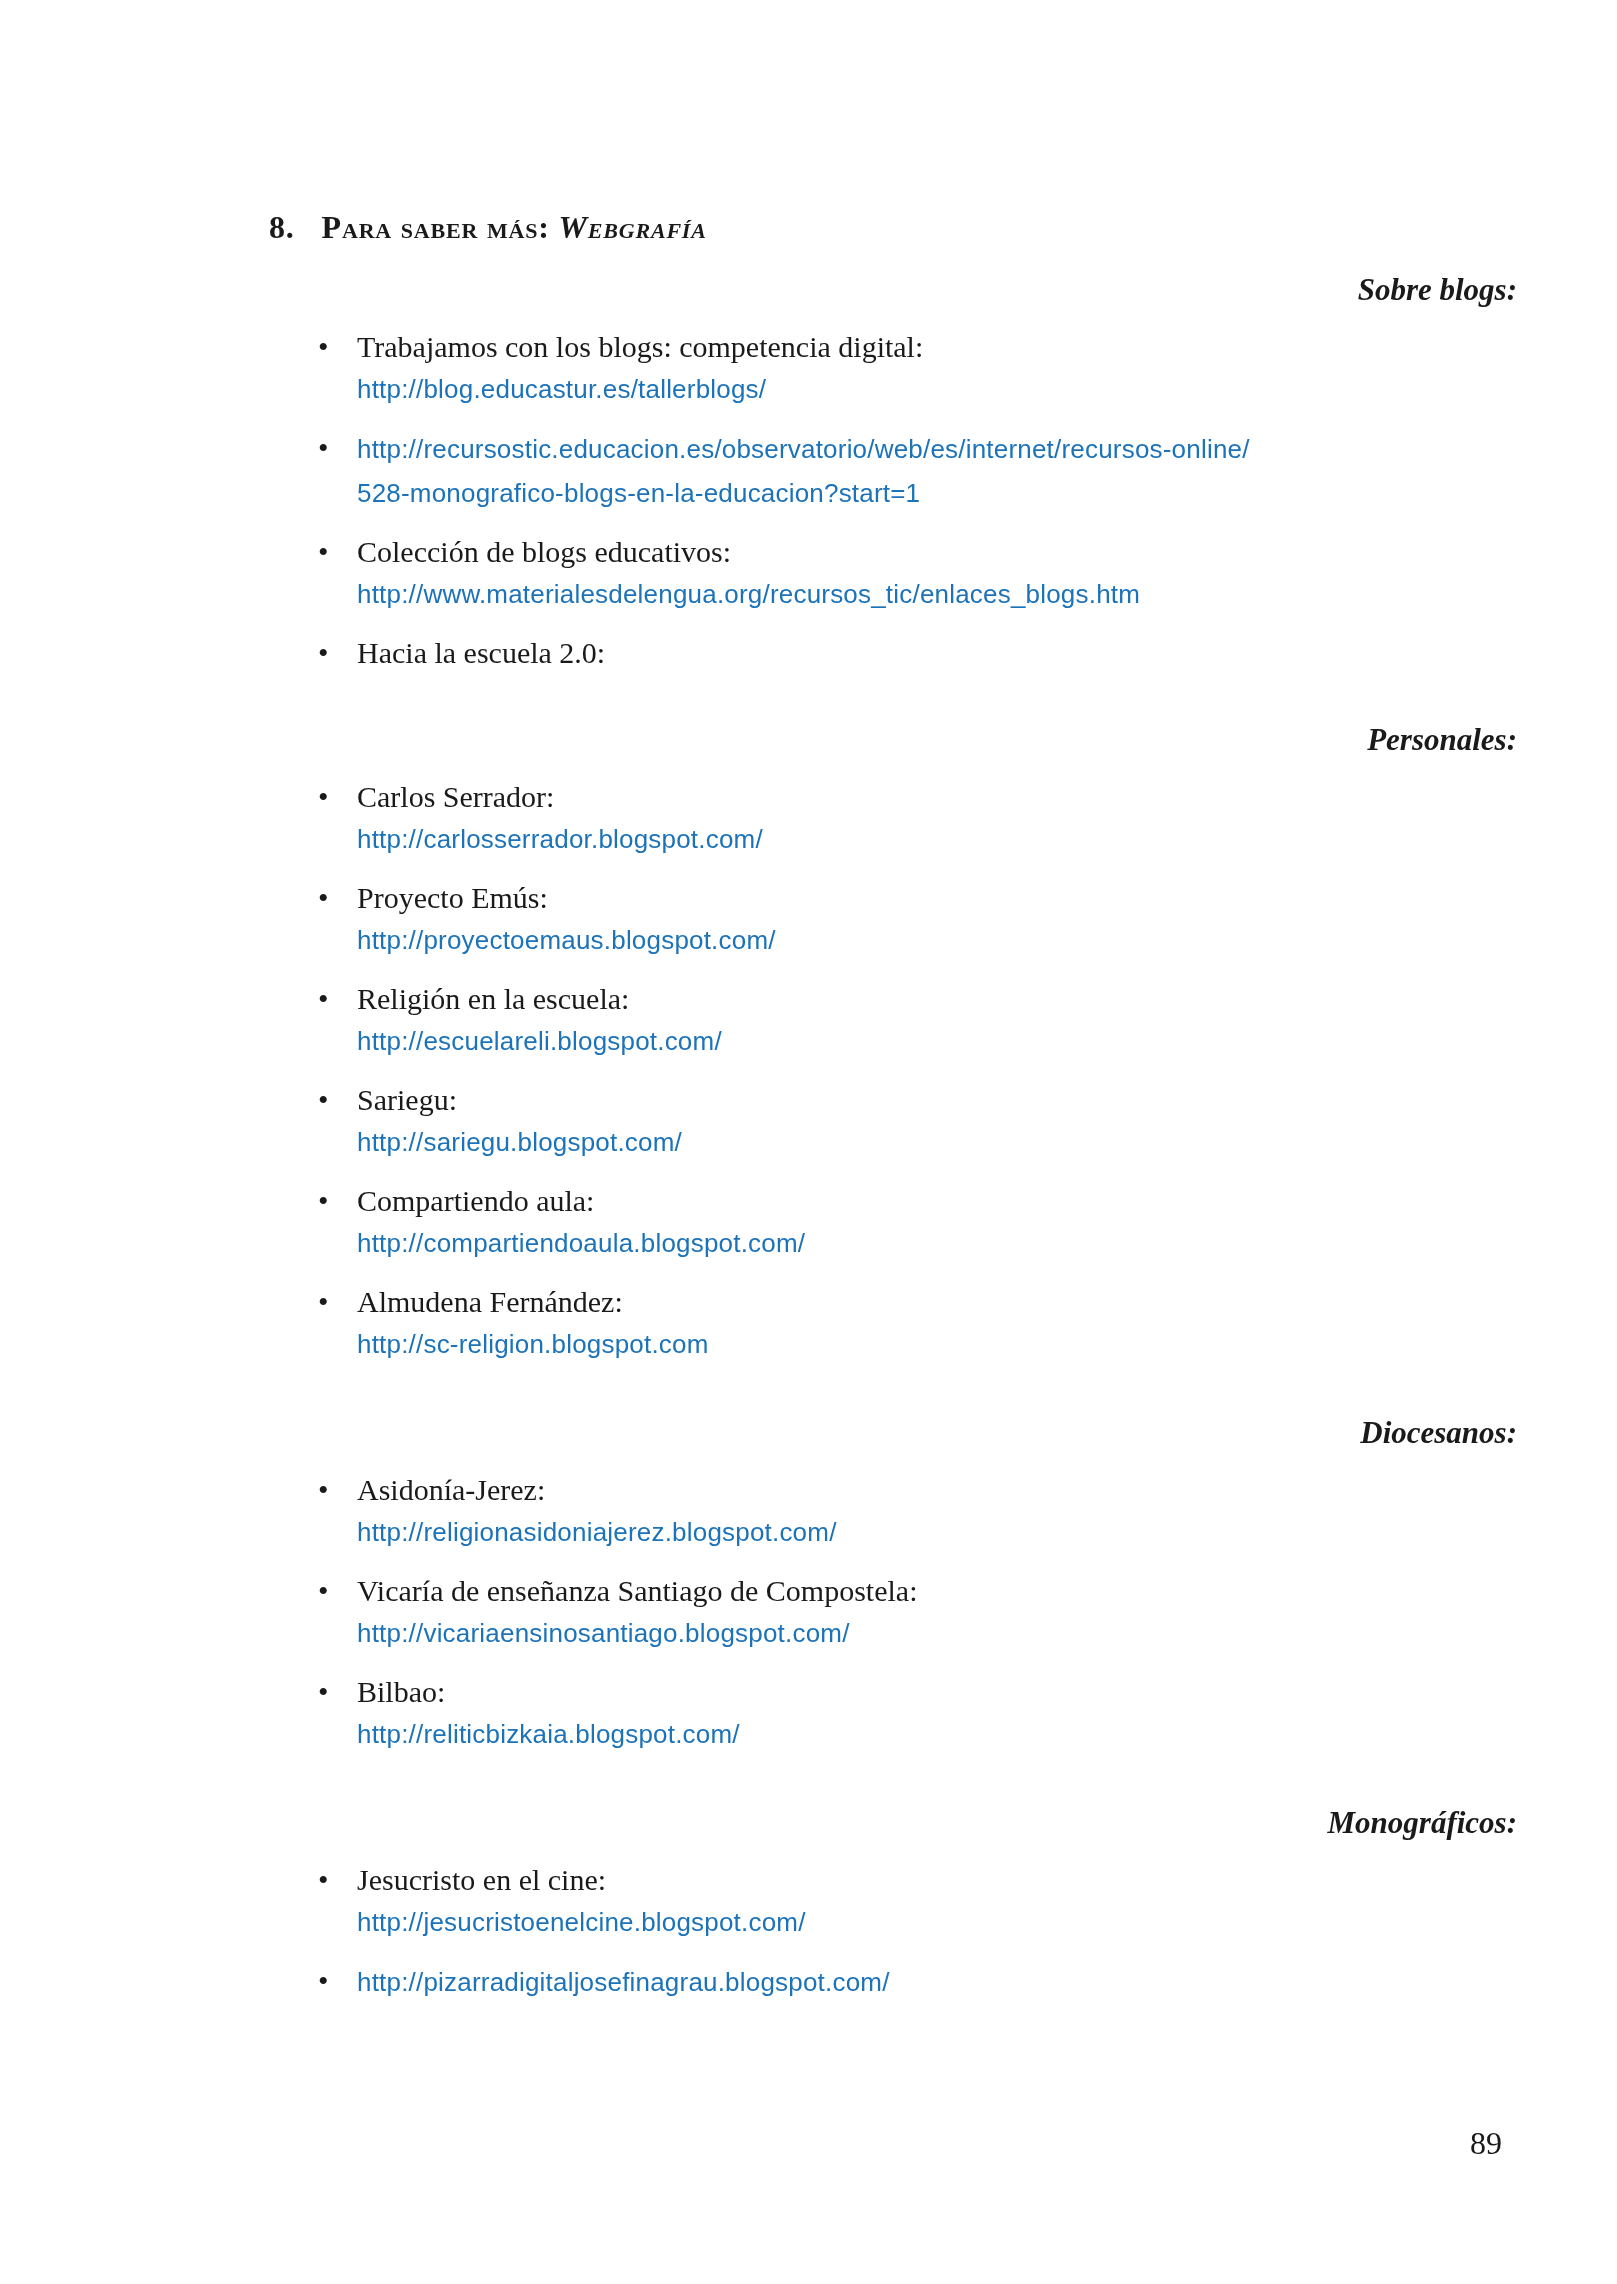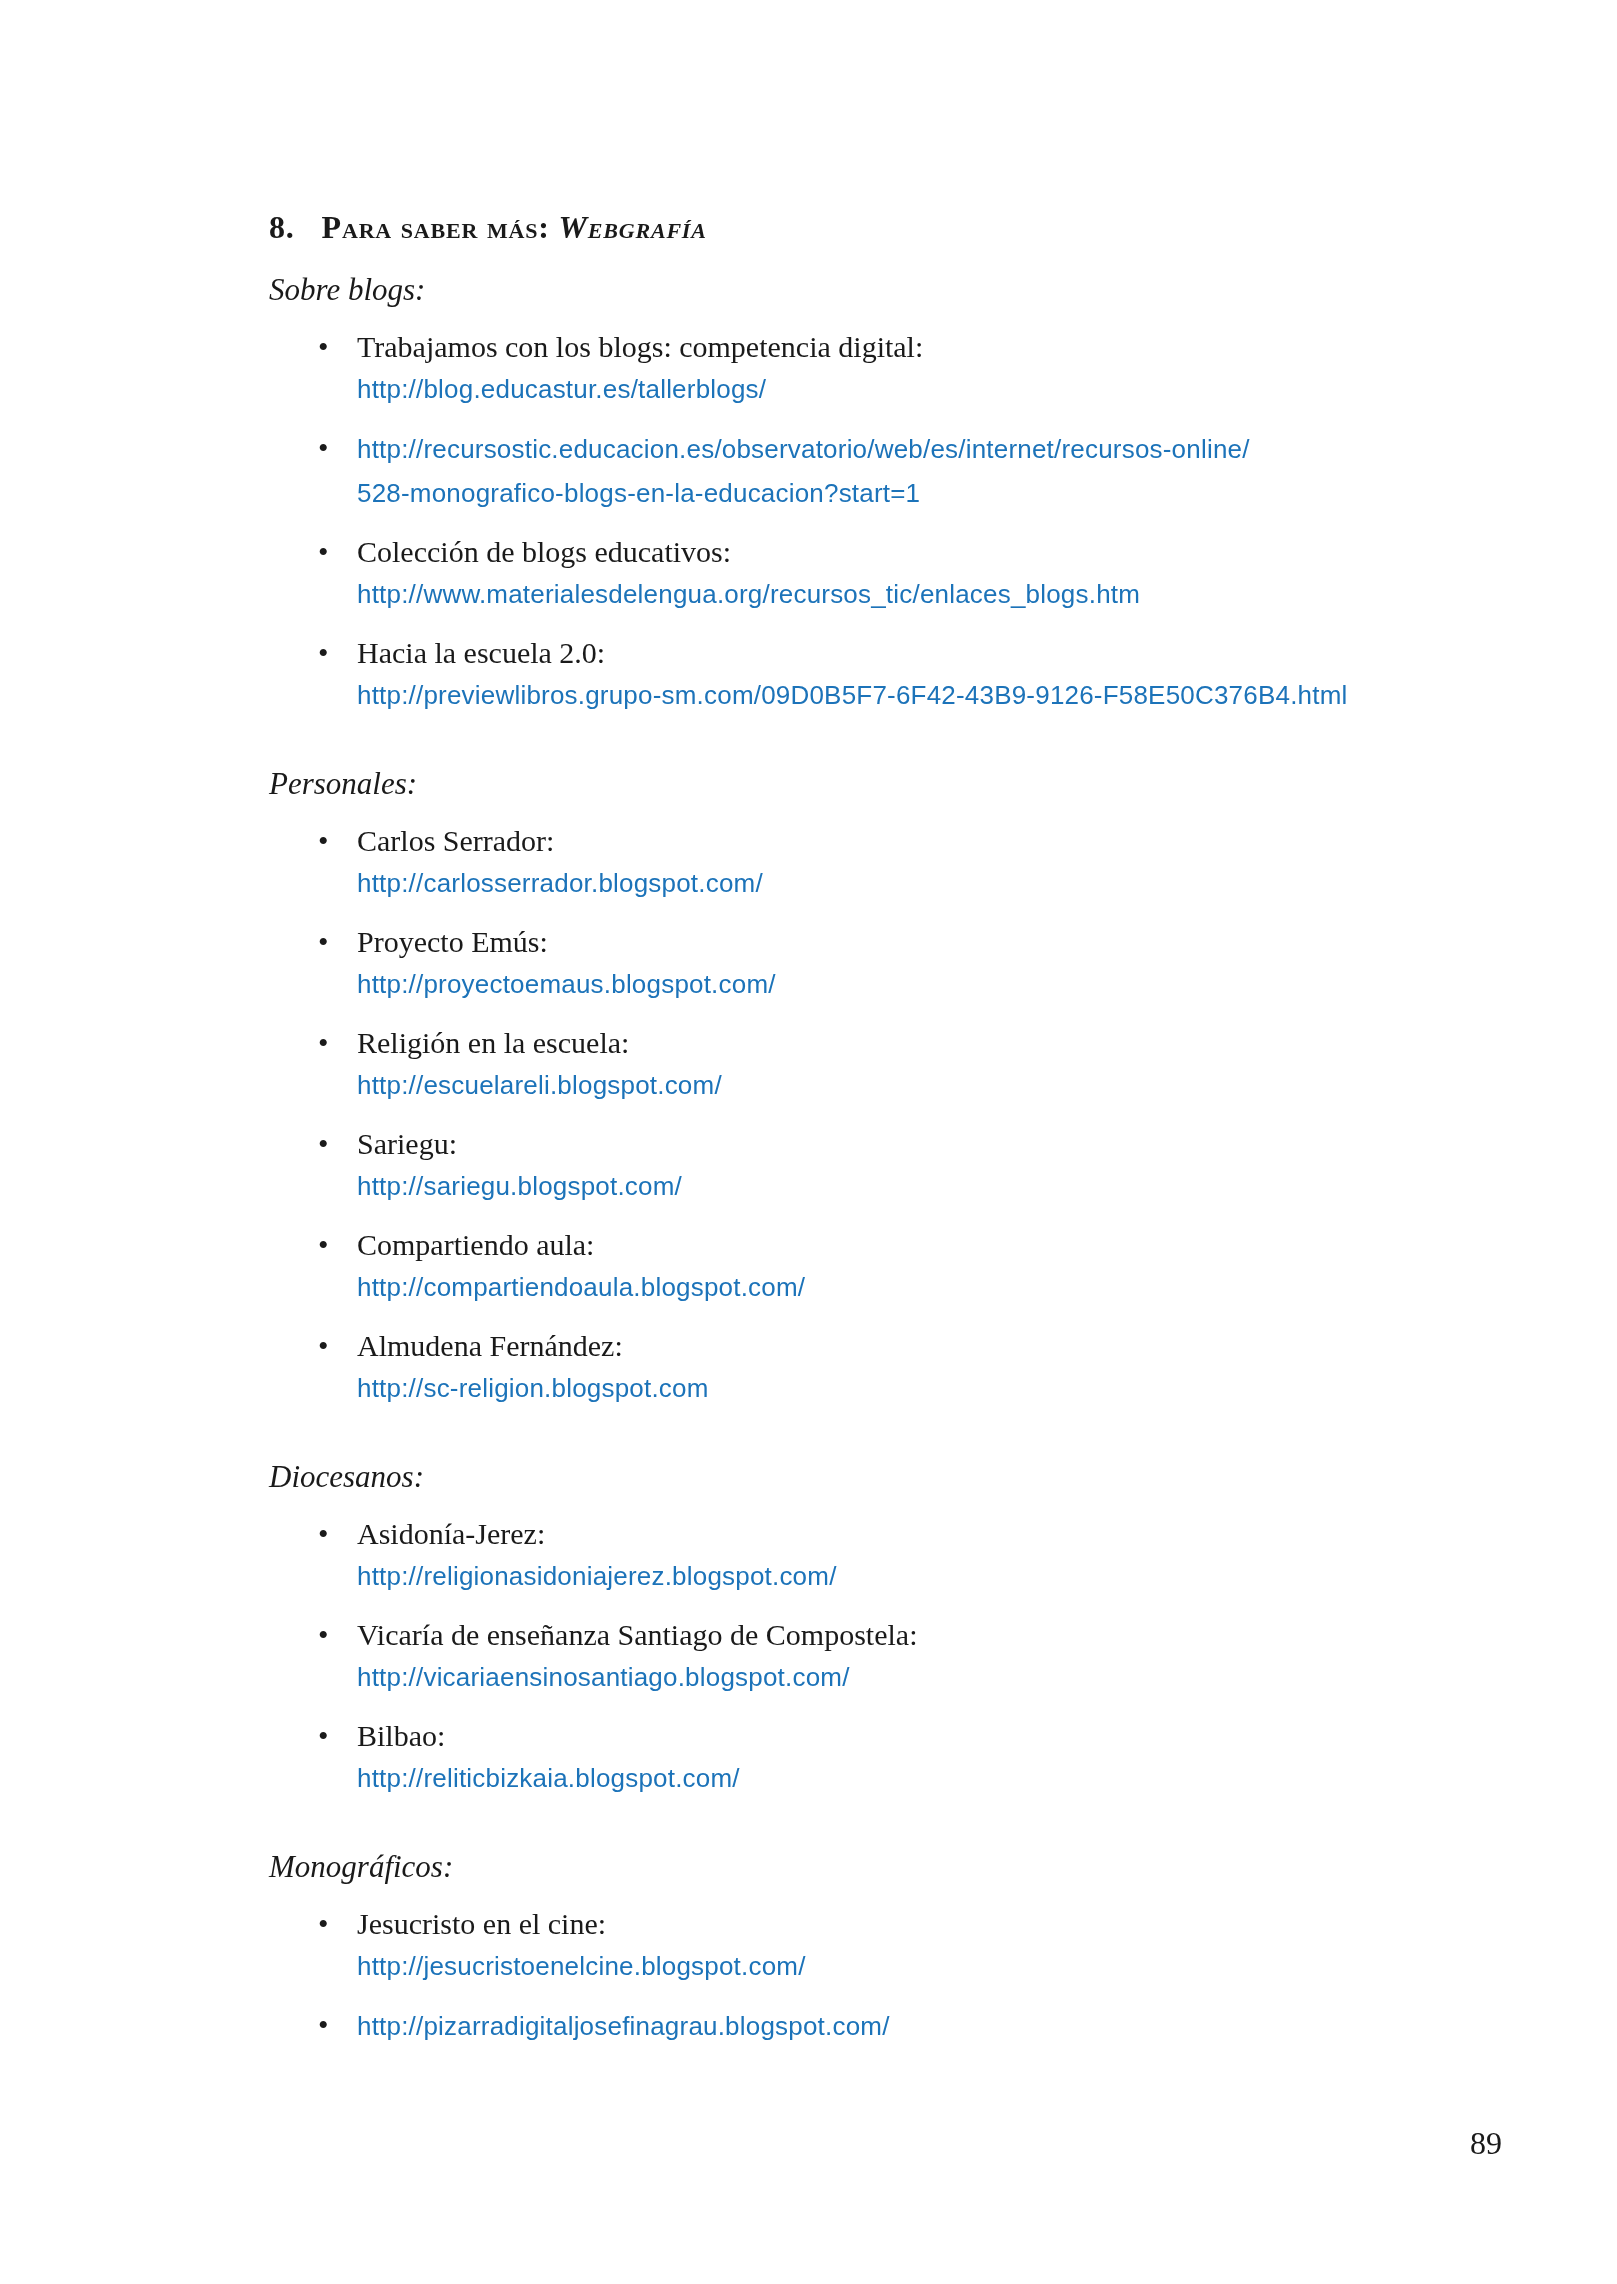--- a/index.html
+++ b/index.html
@@ -37,23 +37,24 @@
     font-variant: small-caps;
   }
   .heading-italic {
     font-variant: small-caps;
     font-style: italic;
   }
 
   .section-title {
     margin-top: 46px;
     font-size: 31px;
-    font-weight: normal;
+    font-weight: bold;
     font-style: italic;
     line-height: 41px;
+    text-align: right;
   }
   .section:first-child .section-title {
     margin-top: 20.5px;
   }
 
   .item-list { list-style: none; }
 
   .item {
     position: relative;
     margin-top: 16px;
@@ -113,21 +114,20 @@
               <a class="item-url">528-monografico-blogs-en-la-educacion?start=1</a>
             </li>
             <li class="item">
               <span class="bullet">•</span>
               <div class="item-label">Colección de blogs educativos:</div>
               <a class="item-url">http://www.materialesdelengua.org/recursos_tic/enlaces_blogs.htm</a>
             </li>
             <li class="item">
               <span class="bullet">•</span>
               <div class="item-label">Hacia la escuela 2.0:</div>
-              <a class="item-url">http://previewlibros.grupo-sm.com/09D0B5F7-6F42-43B9-9126-F58E50C376B4.html</a>
             </li>
           </ul>
         </section>
         <section class="section">
           <h2 class="section-title">Personales:</h2>
           <ul class="item-list">
             <li class="item">
               <span class="bullet">•</span>
               <div class="item-label">Carlos Serrador:</div>
               <a class="item-url">http://carlosserrador.blogspot.com/</a>

